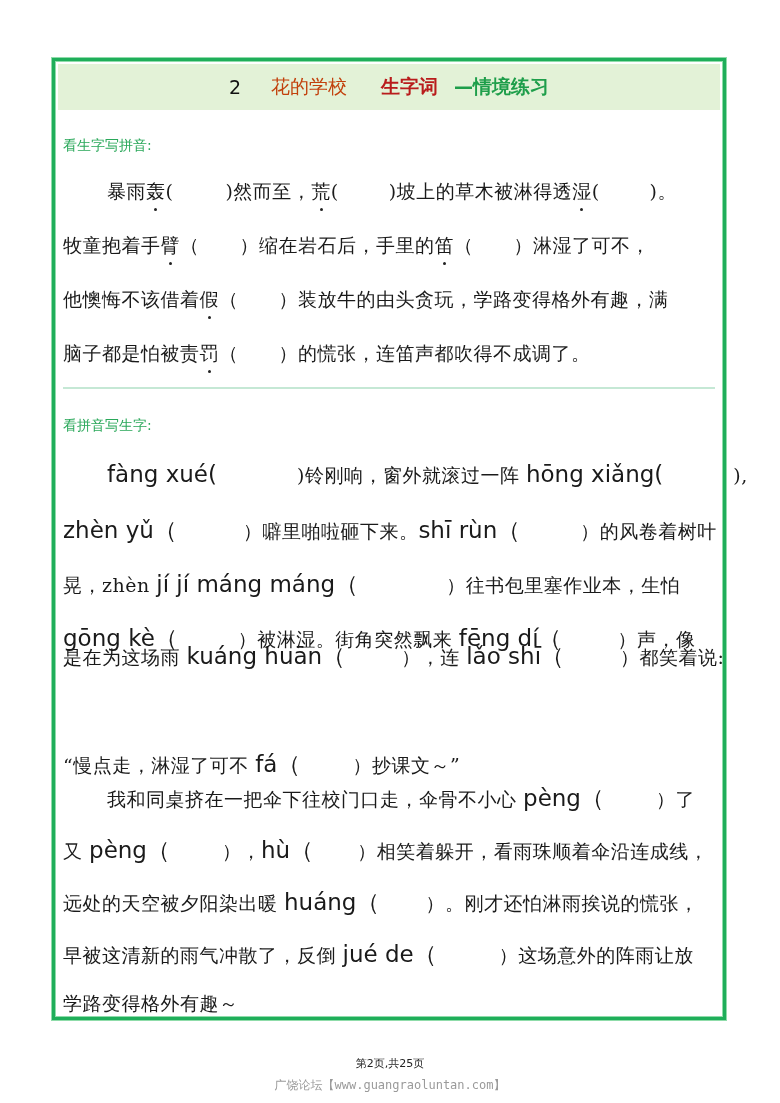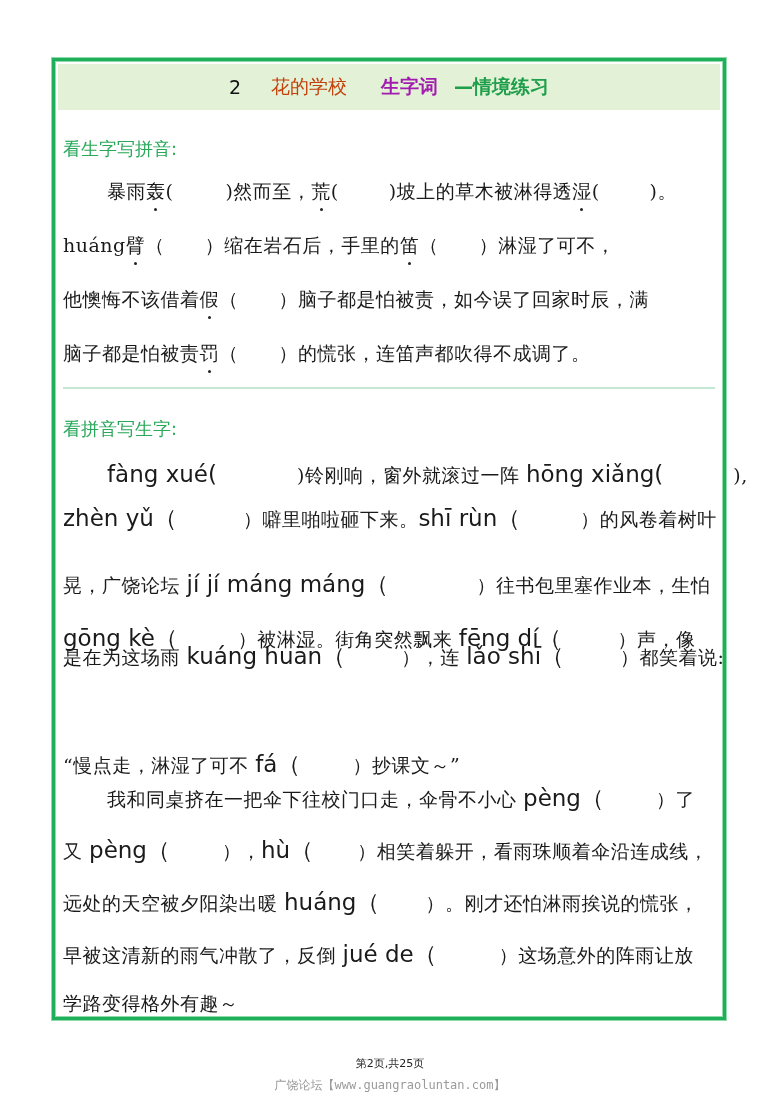--- a/index.html
+++ b/index.html
@@ -17,26 +17,26 @@
     }
     .header {
       position: absolute; left: 3px; top: 3px; right: 3px; height: 46px;
       background: #e3f2d7;
       display: flex; align-items: center; justify-content: center;
       font-family: "DejaVu Sans", "Liberation Sans", sans-serif;
       font-size: 19px;
     }
     .header .num { margin-right: 30px; color: #111; }
     .header .lesson { margin-right: 34px; color: #c2410c; }
-    .header .red { color: #a21caf; font-weight: bold; }
+    .header .red { color: #b91c1c; font-weight: bold; }
     .header .green { color: #1e9e4a; font-weight: bold; margin-left: 16px; }
     .section-label {
       position: absolute; left: 8px;
       font-family: "DejaVu Sans", "Liberation Sans", sans-serif;
-      font-size: 18px; color: #2aa85a;
+      font-size: 14px; color: #2aa85a;
     }
     .divider {
       position: absolute; left: 8px; right: 8px; top: 326px; height: 2px;
       background: #c5e8d5;
     }
     .line {
       position: absolute; left: 8px; right: 8px;
       font-size: 19px; white-space: nowrap; letter-spacing: 0.5px;
     }
     .line .py {
@@ -68,41 +68,41 @@
     <span class="red">生字词</span>
       <span class="green">—情境练习</span>
   </div>
 
   <div class="section-label" style="top:76px">看生字写拼音:</div>
 
   <div class="line" style="top:118px; padding-left:44px">
     <span>暴雨</span><span class="dot">轰</span><span>(</span><span class="blank" style="width:52px"></span><span>)然而至，</span><span class="dot">荒</span><span>(</span><span class="blank" style="width:50px"></span><span>)坡上的草木被淋得透</span><span class="dot">湿</span><span>(</span><span class="blank" style="width:50px"></span><span>)。</span>
   </div>
   <div class="line" style="top:172px">
-    <span>huáng</span><span class="dot">臂</span><span>（</span><span class="blank" style="width:40px"></span><span>）缩在岩石后，手里的</span><span class="dot">笛</span><span>（</span><span class="blank" style="width:40px"></span><span>）淋湿了可不，</span>
+    <span>牧童抱着手</span><span class="dot">臂</span><span>（</span><span class="blank" style="width:40px"></span><span>）缩在岩石后，手里的</span><span class="dot">笛</span><span>（</span><span class="blank" style="width:40px"></span><span>）淋湿了可不，</span>
   </div>
   <div class="line" style="top:226px">
-    <span>他懊悔不该借着</span><span class="dot">假</span><span>（</span><span class="blank" style="width:40px"></span><span>）脑子都是怕被责，如今误了回家时辰，满</span>
+    <span>他懊悔不该借着</span><span class="dot">假</span><span>（</span><span class="blank" style="width:40px"></span><span>）装放牛的由头贪玩，学路变得格外有趣，满</span>
   </div>
   <div class="line" style="top:280px">
     <span>脑子都是怕被责</span><span class="dot">罚</span><span>（</span><span class="blank" style="width:40px"></span><span>）的慌张，连笛声都吹得不成调了。</span>
   </div>
 
   <div class="divider"></div>
 
   <div class="section-label" style="top:356px">看拼音写生字:</div>
 
   <div class="line" style="top:400px; padding-left:44px">
     <span class="py">fàng xué(</span><span class="blank" style="width:80px"></span><span>)铃刚响，窗外就滚过一阵 </span><span class="py">hōng xiǎng(</span><span class="blank" style="width:70px"></span><span>),</span>
   </div>
-  <div class="line" style="top:442px">
+  <div class="line" style="top:454px">
     <span class="py">zhèn yǔ（</span><span class="blank" style="width:66px"></span><span>）噼里啪啦砸下来。</span><span class="py">shī  rùn（</span><span class="blank" style="width:60px"></span><span>）的风卷着树叶</span>
   </div>
   <div class="line" style="top:508px">
-    <span>晃，广饶论坛 </span><span class="py">jí jí máng máng（</span><span class="blank" style="width:88px"></span><span>）往书包里塞作业本，生怕</span>
+    <span>晃，zhèn </span><span class="py">jí jí máng máng（</span><span class="blank" style="width:88px"></span><span>）往书包里塞作业本，生怕</span>
   </div>
   <div class="line" style="top:562px">
     <span class="py">gōng kè（</span><span class="blank" style="width:60px"></span><span>）被淋湿。街角突然飘来 </span><span class="py">fēng dí（</span><span class="blank" style="width:56px"></span><span>）声，像</span>
   </div>
   <div class="line" style="top:580px">
     <span>是在为这场雨 </span><span class="py">kuáng huān（</span><span class="blank" style="width:56px"></span><span>），连 </span><span class="py">lǎo shī（</span><span class="blank" style="width:56px"></span><span>）都笑着说:</span>
   </div>
   <div class="line" style="top:688px">
     <span>“慢点走，淋湿了可不 </span><span class="py">fá（</span><span class="blank" style="width:52px"></span><span>）抄课文～”</span>
   </div>

